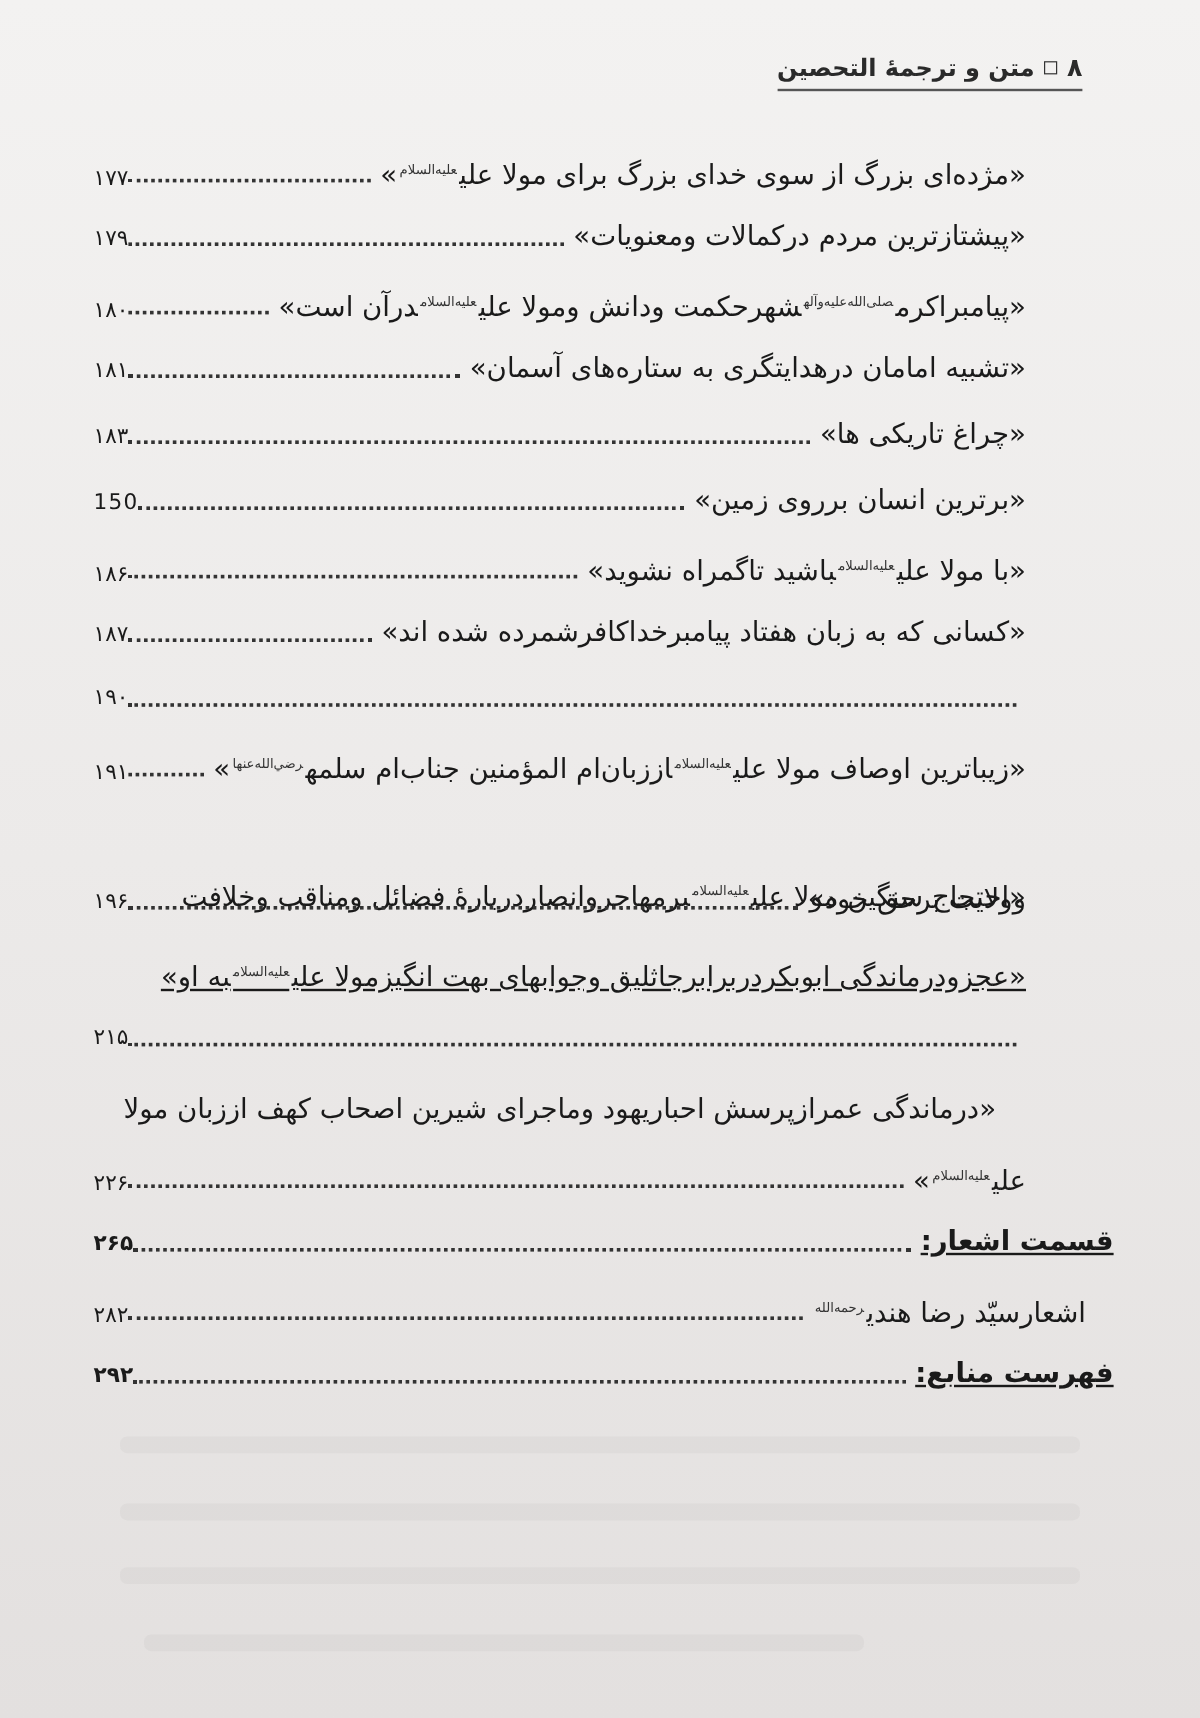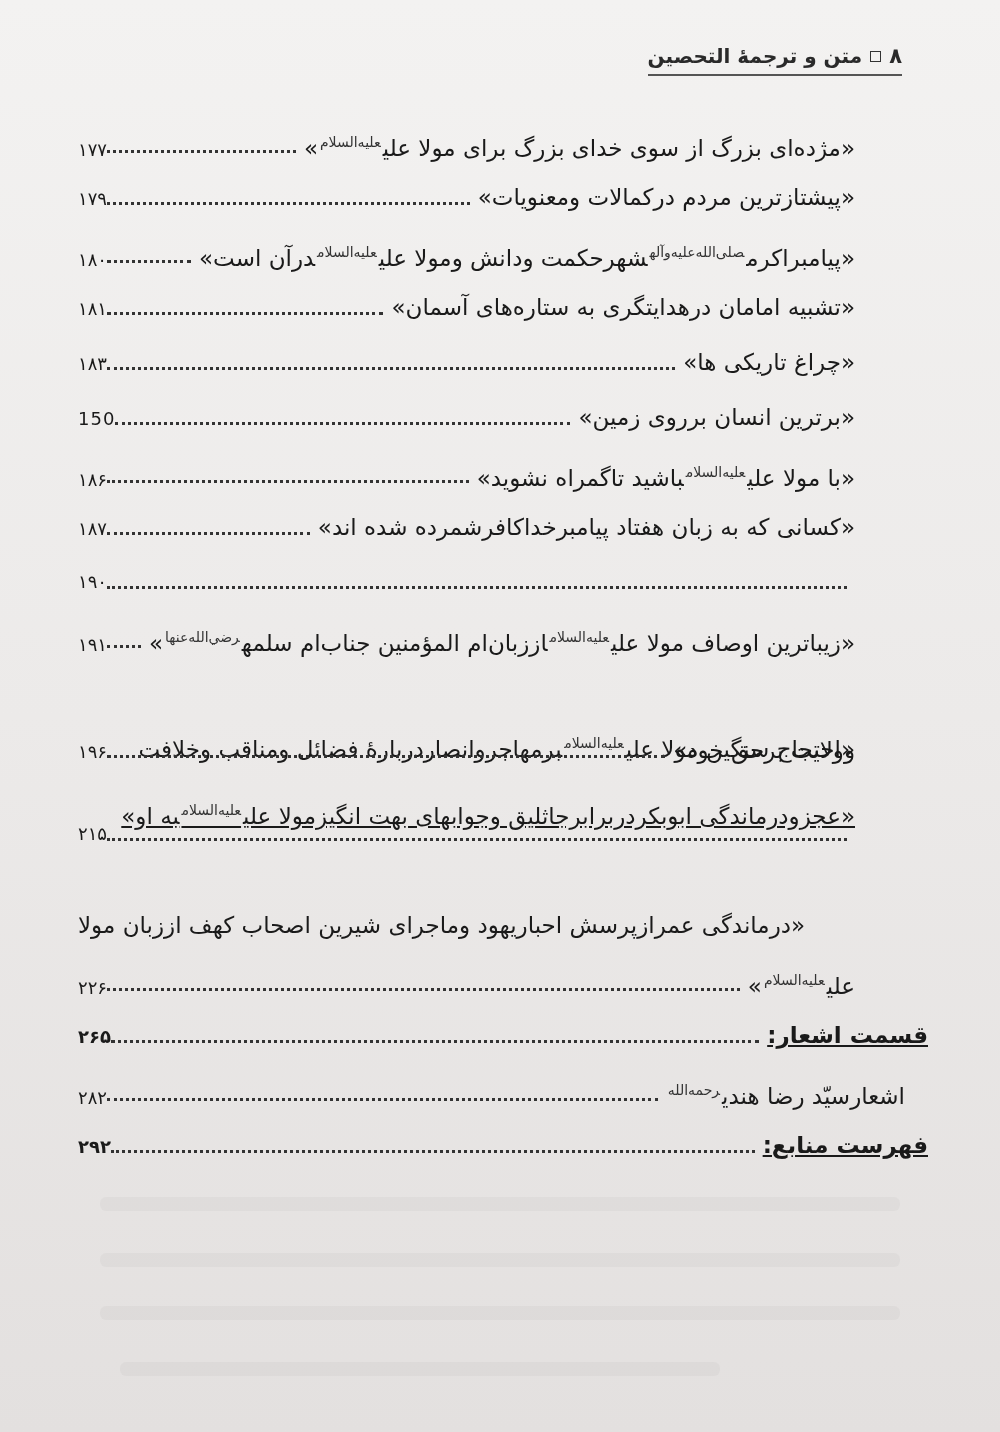--- a/index.html
+++ b/index.html
@@ -39,21 +39,21 @@
     }
     .entry .page-no {
       flex: 0 0 auto; font-size: 18px; letter-spacing: 1px; padding-left: 0;
     }
     .entry.bold .title { font-weight: bold; text-decoration: underline; }
     .entry.bold .page-no { font-weight: bold; text-align: center; }
     .line {
       position: absolute; left: 0; direction: rtl; font-size: 23px; line-height: 30px;
       white-space: nowrap;
     }
-    .honor { font-size: 14px; vertical-align: super; color: #333; margin: 0 2px; }
+    .honor { font-size: 11px; vertical-align: super; color: #333; margin: 0 2px; }
     .bleed {
       position: absolute; left: 100px; width: 800px; height: 14px;
       background: rgba(120,115,115,0.06); border-radius: 6px;
     }
   </style>
 </head>
 <body>
 
 <div class="page">
 
@@ -129,26 +129,26 @@
     </div>
     <div class="entry" style="top:735px; width:777px;">
       <span class="title">وولایت برحق خود»</span>
       <span class="leader"></span>
       <span class="page-no">۱۹۶</span>
     </div>
 
     <div class="line" style="top:795px; width:777px; text-align:right;text-decoration:underline;">
       <span>«عجزودرماندگی ابوبکردربرابرجاثلیق وجوابهای بهت انگیزمولا علی</span><span class="honor">عليه‌السلام</span><span>به او»</span>
     </div>
-    <div class="entry" style="top:819px; width:777px;">
+    <div class="entry" style="top:850px; width:777px;">
       <span class="leader"></span>
       <span class="page-no">۲۱۵</span>
     </div>
 
-    <div class="line" style="top:910px; width:777px; text-align:left;">
+    <div class="line" style="top:910px; width:777px; text-align:center;">
       <span>«درماندگی عمرازپرسش احباریهود وماجرای شیرین اصحاب کهف اززبان مولا</span>
     </div>
     <div class="entry" style="top:965px; width:777px;">
       <span class="title"><span>علی</span><span class="honor">عليه‌السلام</span><span>»</span></span>
       <span class="leader"></span>
       <span class="page-no">۲۲۶</span>
     </div>
 
     <div class="entry bold" style="top:1020px; width:850px;">
       <span class="title">قسمت اشعار:</span>

